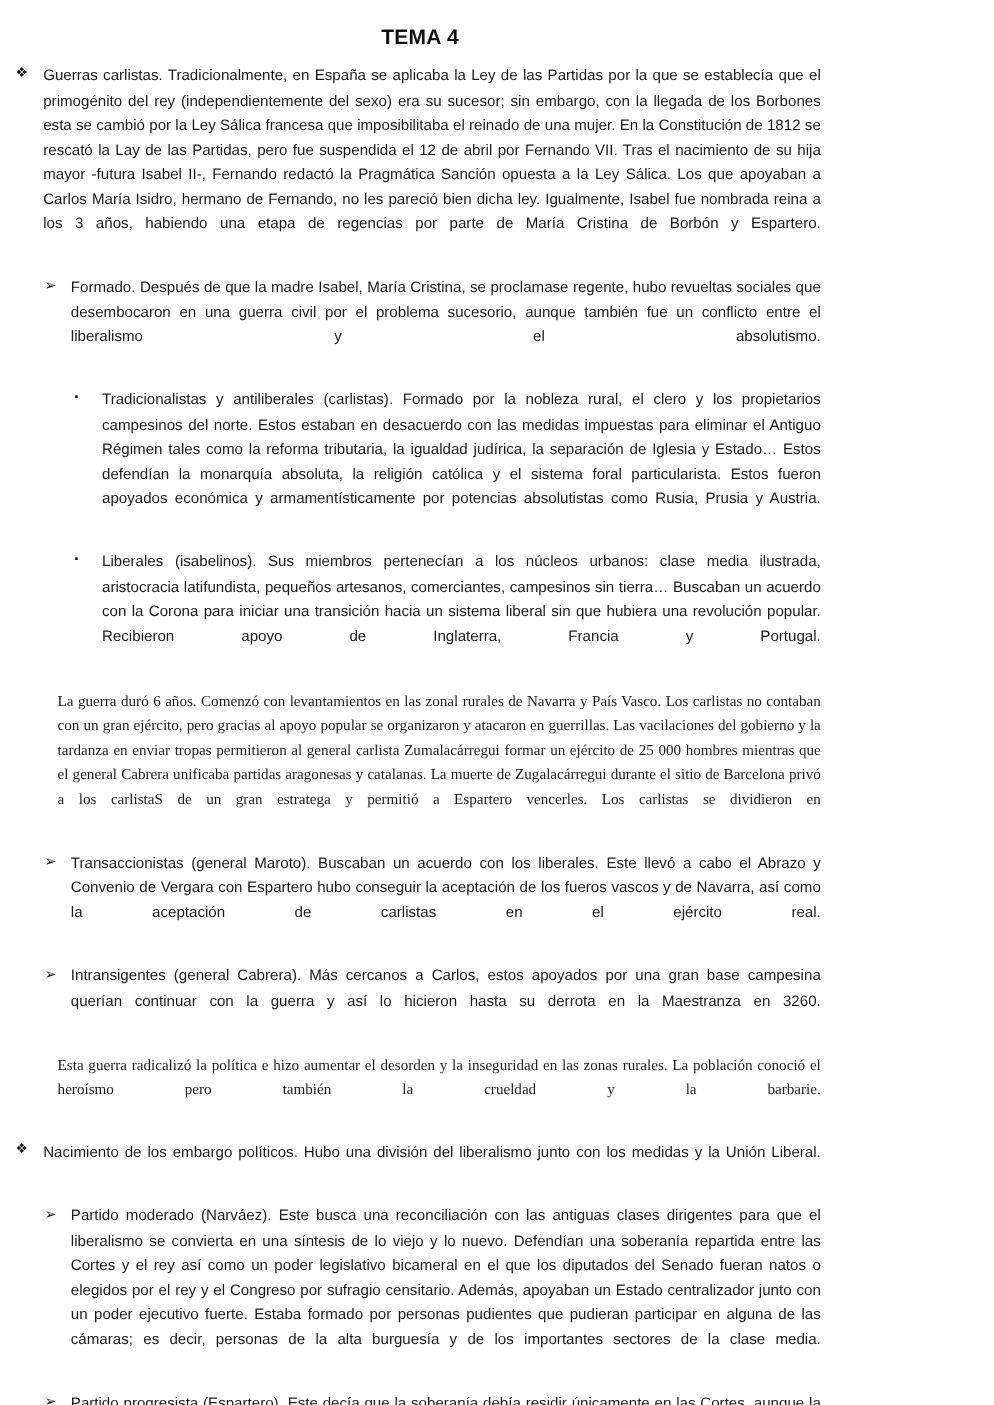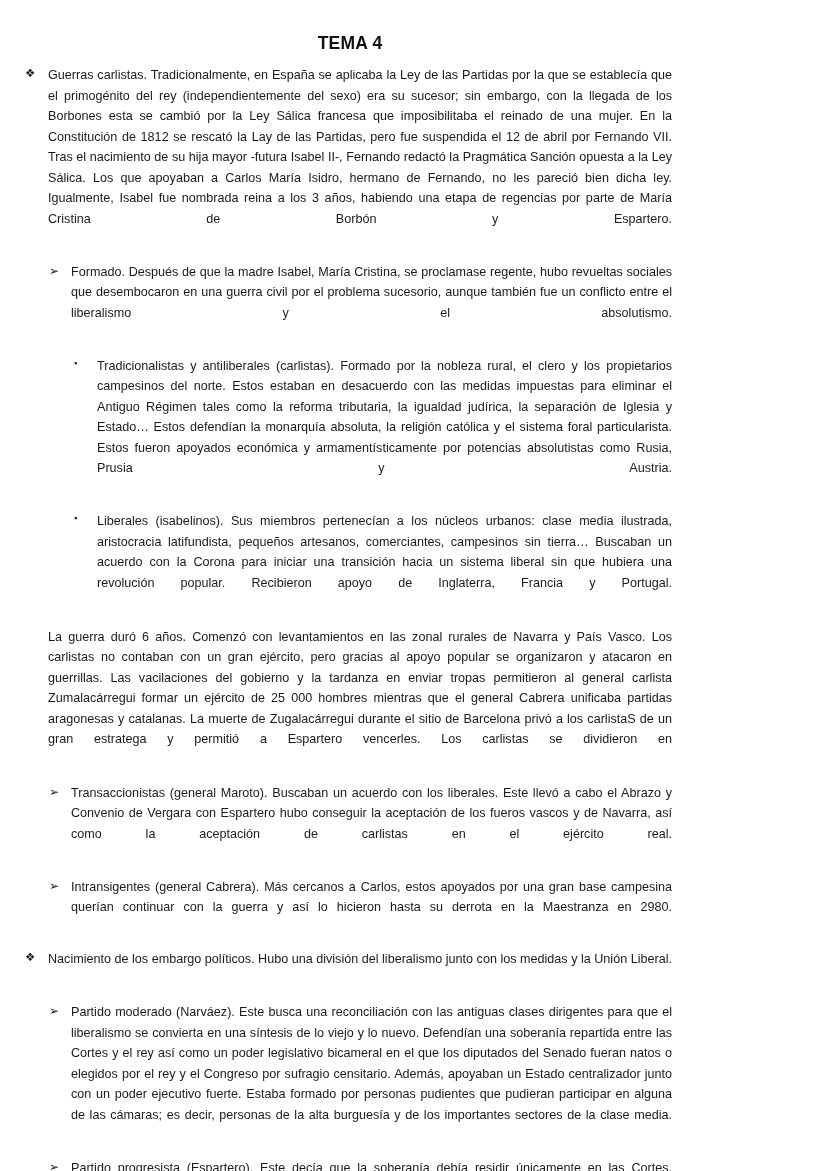--- a/index.html
+++ b/index.html
@@ -13,21 +13,21 @@
     font-family: "Liberation Sans", sans-serif;
     color: #1a1a1a;
     -webkit-font-smoothing: antialiased;
   }
 
   .page {
     position: relative;
     width: 700px;
     height: 1171px;
     box-sizing: border-box;
-    padding: 12px;
+    padding: 0;
     overflow: hidden;
     background: #ffffff;
   }
 
   
   .doc-title {
     text-align: center;
     font-size: 17.5px;
     font-weight: bold;
     letter-spacing: 0.2px;
@@ -88,21 +88,22 @@
     position: absolute;
     left: -23px;
     top: -1px;
     font-size: 9px;
     line-height: 1.8;
     color: #1a1a1a;
   }
 
   
   .para {
-    margin: 13px 16px 0 36px;
+    margin: 13px 16px 0 48px;
+    font-family: Liberation Serif, serif;
   }
 
   .block:last-child {
     margin-bottom: 0;
   }
 
   
   .block::after {
     content: "";
     display: inline-block;
@@ -116,19 +117,20 @@
 
   <h1 class="doc-title">TEMA 4</h1>
 
   <div id="body-content">
       <p class="block lvl1"><span class="marker">❖</span><b class="lead">Guerras carlistas.</b><span class="body-text"> Tradicionalmente, en España se aplicaba la Ley de las Partidas por la que se establecía que el primogénito del rey (independientemente del sexo) era su sucesor; sin embargo, con la llegada de los Borbones esta se cambió por la Ley Sálica francesa que imposibilitaba el reinado de una mujer. En la Constitución de 1812 se rescató la Lay de las Partidas, pero fue suspendida el 12 de abril por Fernando VII. Tras el nacimiento de su hija mayor -futura Isabel II-, Fernando redactó la Pragmática Sanción opuesta a la Ley Sálica. Los que apoyaban a Carlos María Isidro, hermano de Fernando, no les pareció bien dicha ley. Igualmente, Isabel fue nombrada reina a los 3 años, habiendo una etapa de regencias por parte de María Cristina de Borbón y Espartero.</span></p>
       <p class="block lvl2"><span class="marker">➢</span><b class="lead">Formado.</b><span class="body-text"> Después de que la madre Isabel, María Cristina, se proclamase regente, hubo revueltas sociales que desembocaron en una guerra civil por el problema sucesorio, aunque también fue un conflicto entre el liberalismo y el absolutismo.</span></p>
       <p class="block lvl3"><span class="marker">▪</span><b class="lead">Tradicionalistas y antiliberales (carlistas).</b><span class="body-text"> Formado por la nobleza rural, el clero y los propietarios campesinos del norte. Estos estaban en desacuerdo con las medidas impuestas para eliminar el Antiguo Régimen tales como la reforma tributaria, la igualdad judírica, la separación de Iglesia y Estado… Estos defendían la monarquía absoluta, la religión católica y el sistema foral particularista. Estos fueron apoyados económica y armamentísticamente por potencias absolutistas como Rusia, Prusia y Austria.</span></p>
       <p class="block lvl3"><span class="marker">▪</span><b class="lead">Liberales (isabelinos).</b><span class="body-text"> Sus miembros pertenecían a los núcleos urbanos: clase media ilustrada, aristocracia latifundista, pequeños artesanos, comerciantes, campesinos sin tierra… Buscaban un acuerdo con la Corona para iniciar una transición hacia un sistema liberal sin que hubiera una revolución popular. Recibieron apoyo de Inglaterra, Francia y Portugal.</span></p>
       <p class="block para"><span class="body-text">La guerra duró 6 años. Comenzó con levantamientos en las zonal rurales de Navarra y País Vasco. Los carlistas no contaban con un gran ejército, pero gracias al apoyo popular se organizaron y atacaron en guerrillas. Las vacilaciones del gobierno y la tardanza en enviar tropas permitieron al general carlista Zumalacárregui formar un ejército de 25 000 hombres mientras que el general Cabrera unificaba partidas aragonesas y catalanas. La muerte de Zugalacárregui durante el sitio de Barcelona privó a los carlistaS de un gran estratega y permitió a Espartero vencerles. Los carlistas se dividieron en</span></p>
       <p class="block lvl2"><span class="marker">➢</span><span class="body-text">Transaccionistas (general Maroto). Buscaban un acuerdo con los liberales. Este llevó a cabo el Abrazo y Convenio de Vergara con Espartero hubo conseguir la aceptación de los fueros vascos y de Navarra, así como la aceptación de carlistas en el ejército real.</span></p>
-      <p class="block lvl2"><span class="marker">➢</span><span class="body-text">Intransigentes (general Cabrera). Más cercanos a Carlos, estos apoyados por una gran base campesina querían continuar con la guerra y así lo hicieron hasta su derrota en la Maestranza en 2980.</span></p>
+      <p class="block lvl2"><span class="marker">➢</span><span class="body-text">Intransigentes (general Cabrera). Más cercanos a Carlos, estos apoyados por una gran base campesina querían continuar con la guerra y así lo hicieron hasta su derrota en la Maestranza en 3260.</span></p>
+      <p class="block para"><span class="body-text">Esta guerra radicalizó la política e hizo aumentar el desorden y la inseguridad en las zonas rurales. La población conoció el heroísmo pero también la crueldad y la barbarie.</span></p>
       <p class="block lvl1"><span class="marker">❖</span><b class="lead">Nacimiento de los embargo políticos.</b><span class="body-text"> Hubo una división del liberalismo junto con los medidas y la Unión Liberal.</span></p>
       <p class="block lvl2"><span class="marker">➢</span><b class="lead">Partido moderado (Narváez).</b><span class="body-text"> Este busca una reconciliación con las antiguas clases dirigentes para que el liberalismo se convierta en una síntesis de lo viejo y lo nuevo. Defendían una soberanía repartida entre las Cortes y el rey así como un poder legislativo bicameral en el que los diputados del Senado fueran natos o elegidos por el rey y el Congreso por sufragio censitario. Además, apoyaban un Estado centralizador junto con un poder ejecutivo fuerte. Estaba formado por personas pudientes que pudieran participar en alguna de las cámaras; es decir, personas de la alta burguesía y de los importantes sectores de la clase media.</span></p>
       <p class="block lvl2"><span class="marker">➢</span><b class="lead">Partido progresista (Espartero).</b><span class="body-text"> Este decía que la soberanía debía residir únicamente en las Cortes, aunque la corona tuviese un papel moderador. También defiende un poder legislativo bicameral, pero con menos atribuciones al rey y un sufragio más permisivo. Además, apoyan la libertad de prensa y para lograr un acercamiento a las fuerzas populares, acepta el carácter democrático de los ayuntamientos y la Milicia Nacional. Lo forman las clases medias y los artesanos, pequeños comerciantes, empleados en general y algunas partes del ejército. Gobernaron durante breves períodos de tiempo y siempre a través de insurrecciones populares acompañadas de levantamientos militares. Del ala izquierda del liberalismo surge una fuerza democrática con carácter democrático-republicano.</span></p>
     </div>
 
 </div>
 
 </body></html>

